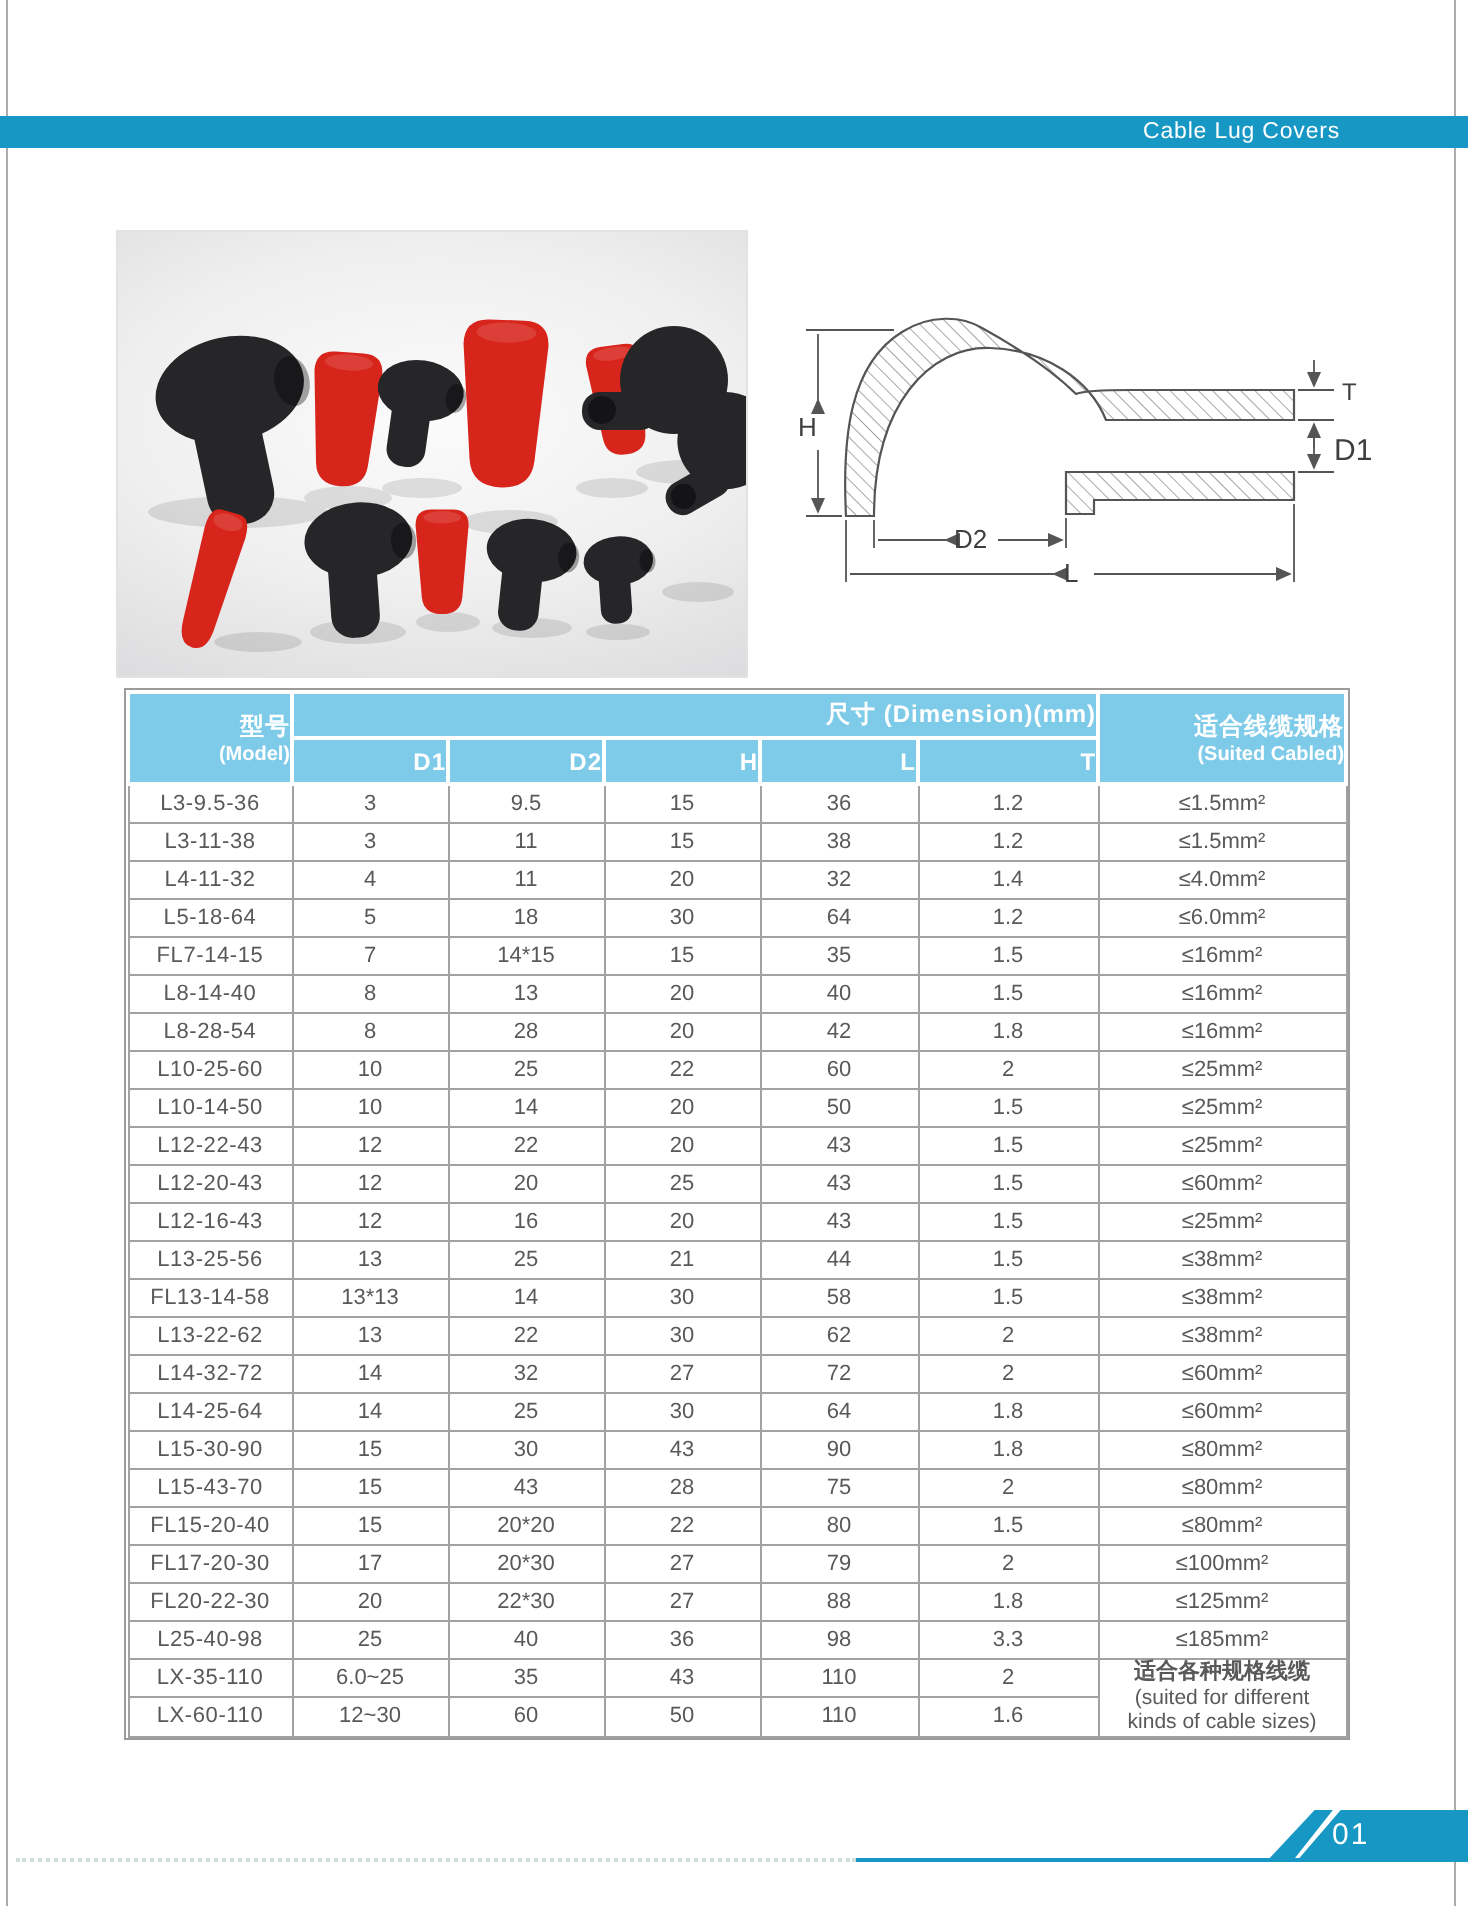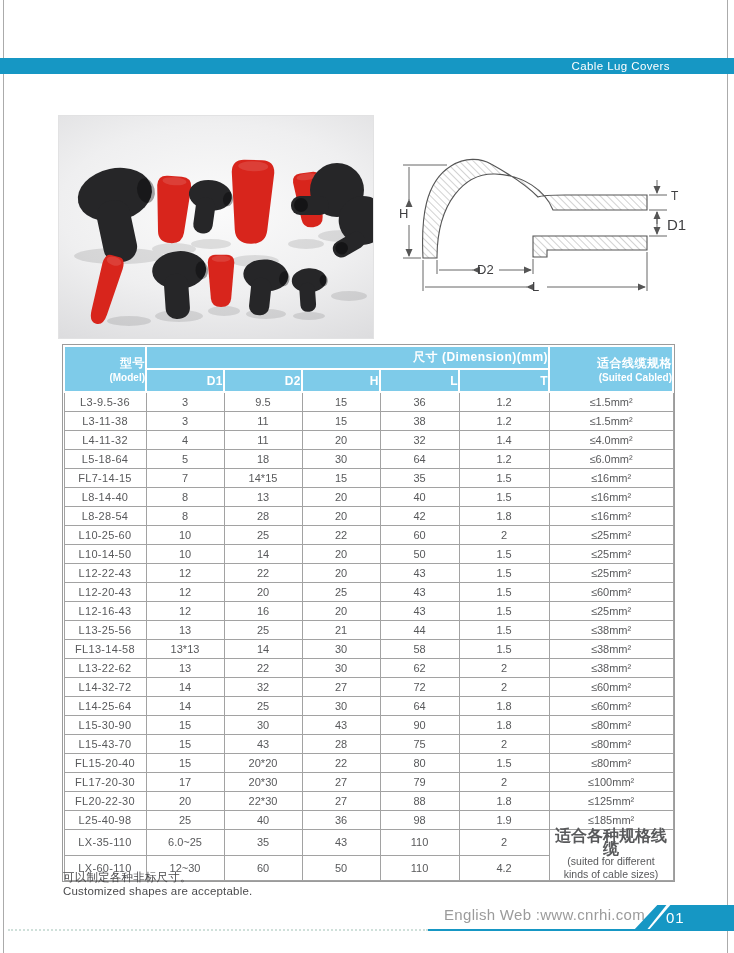--- a/index.html
+++ b/index.html
@@ -25,21 +25,21 @@
   table.spec{position:absolute;left:63px;top:345px;width:609px;border-collapse:collapse;
              table-layout:fixed;outline:1px solid #9b9b9b;}
   table.spec thead th{background:#7ecbe9;color:#fff;border:2px solid #fff;
              font-size:12px;font-weight:bold;padding:2px 0;letter-spacing:.5px;text-align:right;}
   table.spec thead .sub{font-size:10px;font-weight:bold;letter-spacing:0;}
   table.spec thead tr.dims th{height:17px;font-size:12px;}
   table.spec tbody td{border:1px solid #a2a2a2;text-align:center;vertical-align:middle;
              height:18px;font-size:11px;color:#58595b;padding:0 2px;background:#fff;}
   table.spec tbody td.model{letter-spacing:.3px;}
   table.spec tbody td.merged div{font-size:10.5px;line-height:12.5px;}
-  table.spec tbody td.merged div:first-child{font-size:16px;font-weight:bold;}
+  table.spec tbody td.merged div:first-child{font-size:11px;font-weight:bold;}
 
   .note{position:absolute;left:63px;top:870px;color:#4a4a4c;}
   .note div{font-size:11.5px;line-height:14px;letter-spacing:.2px;}
 
   .footer-dotted{position:absolute;left:8px;top:929px;width:420px;border-top:2px dotted #cfe0da;}
   .footer-line{position:absolute;left:428px;top:929px;width:222px;height:2px;background:#1697c4;}
   .footer-web{position:absolute;left:430px;top:906px;width:215px;text-align:right;
               font-size:15px;color:#9b9b9b;letter-spacing:.3px;}
   .badge-stripe{position:absolute;left:633px;top:905px;width:38px;height:26px;background:#1697c4;
               clip-path:polygon(64% 0,88% 0,34% 100%,0 100%);}
@@ -421,21 +421,21 @@
           <td>88</td>
           <td>1.8</td>
           <td>≤125mm²</td>
         </tr>
         <tr>
           <td class="model">L25-40-98</td>
           <td>25</td>
           <td>40</td>
           <td>36</td>
           <td>98</td>
-          <td>1.9</td>
+          <td>3.3</td>
           <td>≤185mm²</td>
         </tr>
         <tr>
           <td class="model">LX-35-110</td>
           <td>6.0~25</td>
           <td>35</td>
           <td>43</td>
           <td>110</td>
           <td>2</td>
           <td rowspan="2" class="merged">
@@ -443,31 +443,26 @@
             <div>(suited for different</div>
             <div>kinds of cable sizes)</div>
           </td>
         </tr>
         <tr>
           <td class="model">LX-60-110</td>
           <td>12~30</td>
           <td>60</td>
           <td>50</td>
           <td>110</td>
-          <td>4.2</td>
+          <td>1.6</td>
         </tr>
       </tbody>
   </table>
 
-  <div class="note">
-    <div>可以制定各种非标尺寸。</div>
-    <div>Customized shapes are acceptable.</div>
-  </div>
 
   <div class="footer-dotted"></div>
   <div class="footer-line"></div>
-  <div class="footer-web">English Web :www.cnrhi.com</div>
   <div class="badge-stripe"></div>
   <div class="badge">
     <span>01</span>
   </div>
 
 </div>
 
 </body></html>

